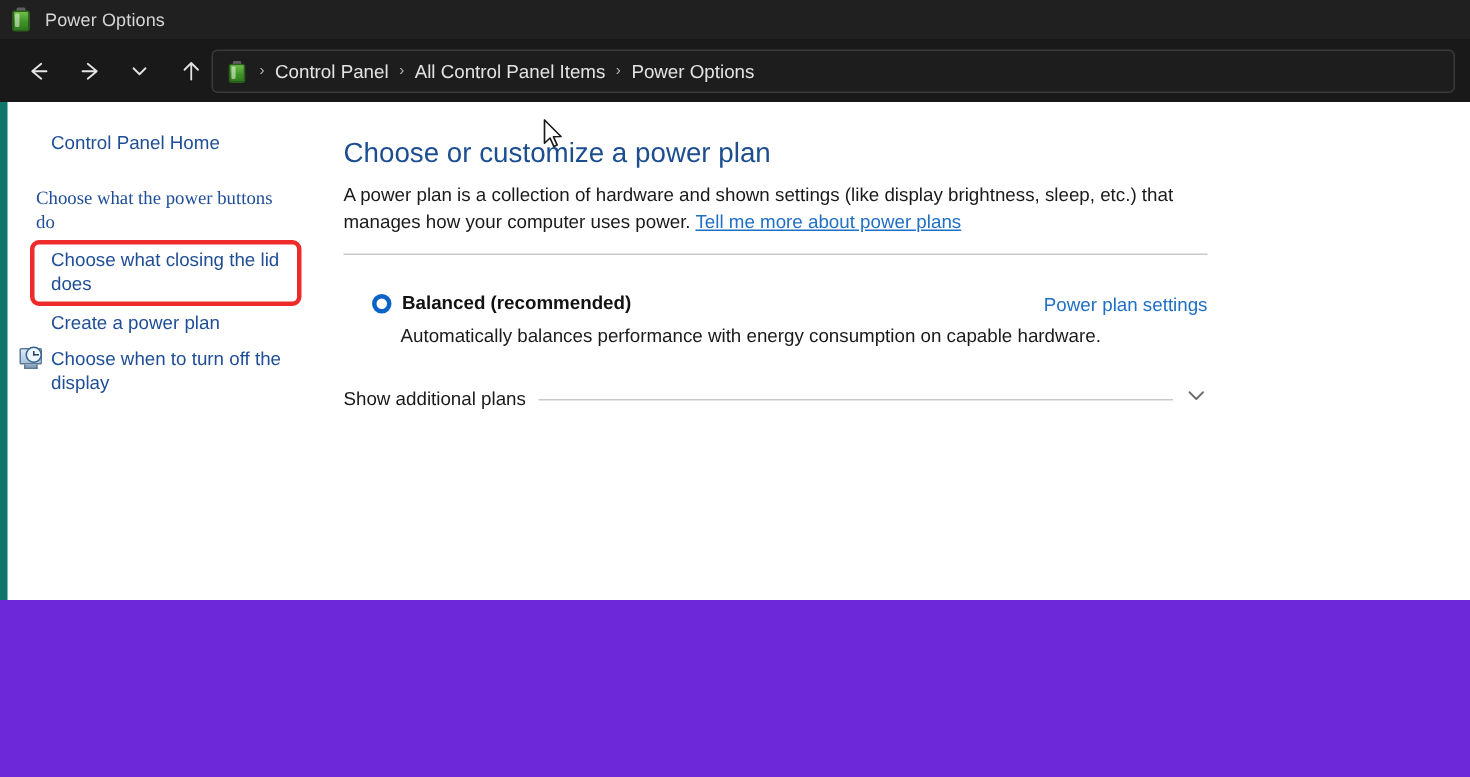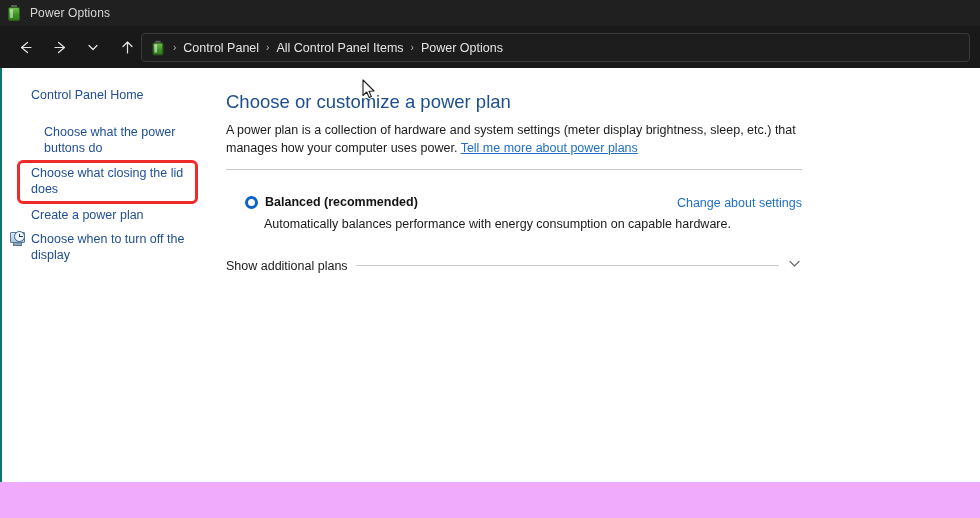--- a/index.html
+++ b/index.html
@@ -2,21 +2,21 @@
 <html><head>
 <meta charset="utf-8">
 <style>
   * { box-sizing: border-box; margin: 0; padding: 0; }
   html, body {
     width: 980px; height: 518px;
     font-family: "Liberation Sans", sans-serif;
     background: #ffffff;
     overflow: hidden;
   }
-  #app { position: relative; width: 980px; height: 518px; background: #f0abfc; }
+  #app { position: relative; width: 980px; height: 518px; background: #6d28d9; }
 
   
   .titlebar {
     position: absolute; left: 0; top: 0; width: 980px; height: 26px;
     background: #202020;
     display: flex; align-items: center; gap: 8px; padding-left: 6px;
   }
   .titlebar-title {
     color: #d6d6d6; font-size: 12px; letter-spacing: .1px;
   }
@@ -54,32 +54,32 @@
     position: absolute; left: 141px; top: 33px; width: 829px; height: 29px;
     background: #1d1d1d; border: 1px solid #3a3a3a; border-radius: 4px;
     display: flex; align-items: center; padding-left: 8px; gap: 6px;
   }
   .crumb { color: #e3e3e3; font-size: 12.5px; white-space: nowrap; }
   .crumb-sep { color: #b5b5b5; font-size: 10px; padding: 0 1px; }
   .addr-ico { transform: scale(.92); }
 
   
   .body-area {
-    position: absolute; left: 0; top: 68px; width: 980px; height: 414px;
-    background: #ffffff; border-left: 2px solid #0f766e;
+    position: absolute; left: 0; top: 68px; width: 980px; height: 332px;
+    background: #ffffff; border-left: 5px solid #0f766e;
   }
 
   
   .sidebar { position: absolute; left: 0; top: 0; width: 215px; height: 450px; }
   .side-item {
     position: absolute; color: #1f4e96; font-size: 12.5px; line-height: 16px;
     width: 168px;
   }
   .side-item.home { left: 29px; top: 19px; }
-  .side-item.i1   { left: 42px; top: 56px; }
+  .side-item.i1   { left: 19px; top: 56px; font-family: Liberation Serif, serif; }
   .side-item.i2   { left: 29px; top: 97px; }
   .side-item.i3   { left: 29px; top: 139px; }
   .side-item.i4   { left: 29px; top: 163px; }
 
   .display-ico { position: absolute; left: 8px; top: 163px; width: 17px; height: 16px; }
   .display-ico .mon {
     position: absolute; left: 0; top: 1px; width: 15px; height: 11px;
     background: linear-gradient(180deg,#dceaf7,#a8c4de);
     border: 1px solid #5d7894; border-radius: 1px;
   }
@@ -216,34 +216,34 @@
       <div class="side-item i4">Choose when to turn off the display</div>
 
       <div class="highlight-box"></div>
     </div>
 
     <div class="content">
 
       <div class="page-title">Choose or customize a power plan</div>
 
       <div class="page-desc">
-        <span>A power plan is a collection of hardware and system settings (meter display brightness, sleep, etc.) that manages how your computer uses power.</span>
+        <span>A power plan is a collection of hardware and shown settings (like display brightness, sleep, etc.) that manages how your computer uses power.</span>
         <span class="link">Tell me more about power plans</span>
       </div>
 
       <div class="group-head">
         <span class="gline"></span>
       </div>
 
       <div class="plan-row">
         <div class="plan-main">
           <span class="radio"></span>
           <span class="plan-name">Balanced (recommended)</span>
         </div>
-        <span class="plan-link">Change about settings</span>
+        <span class="plan-link">Power plan settings</span>
         <span class="plan-sub">Automatically balances performance with energy consumption on capable hardware.</span>
       </div>
 
       <div class="show-more">
         <span class="glabel">Show additional plans</span>
         <span class="gline"></span>
         <span class="chev">
           <svg width="15" height="15" viewBox="0 0 15 15">
               <path d="M3 5.5 L7.5 10 L12 5.5" stroke="#6b6b6b" stroke-width="1.2" fill="none" stroke-linecap="round" stroke-linejoin="round"></path>
             </svg>

